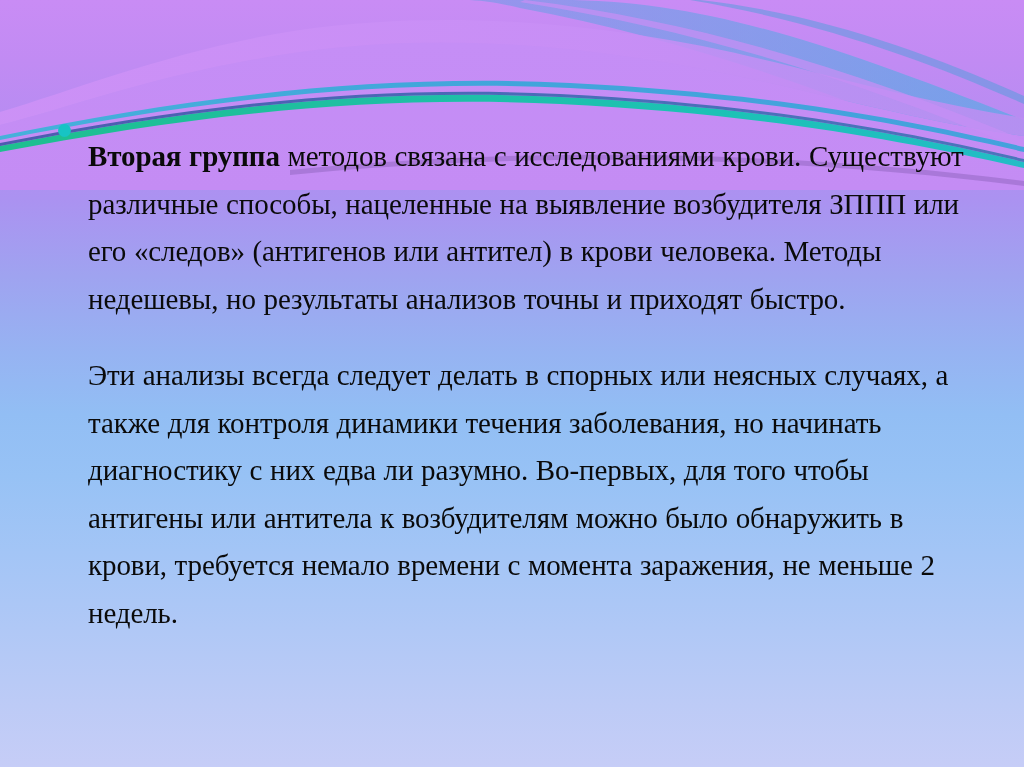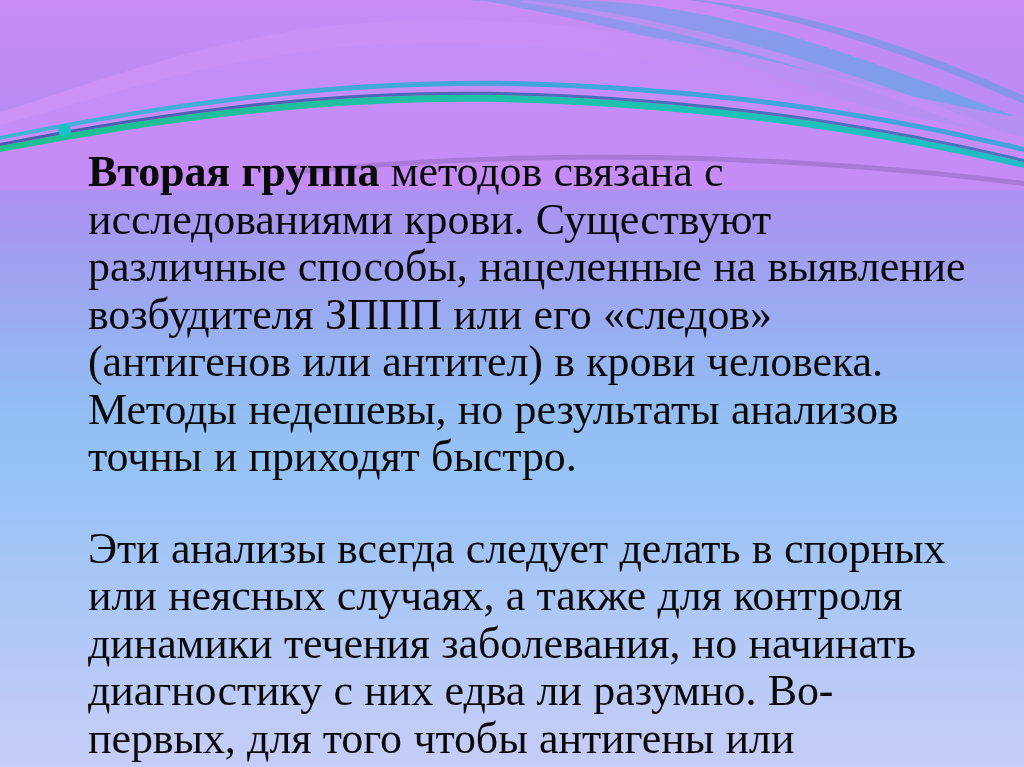--- a/index.html
+++ b/index.html
@@ -65,21 +65,21 @@
     margin-right: 17px;
   }
 
   .para-stack {
     flex: 1 1 auto;
     min-width: 0;
   }
 
   .para {
     color: #0a0a0a;
-    font-size: 44px;
+    font-size: 29px;
     line-height: 47.5px;
     letter-spacing: -0.1px;
     white-space: pre-wrap;
     word-spacing: 0.5px;
   }
 
   .para b, .para .strong {
     font-weight: bold;
   }
 

